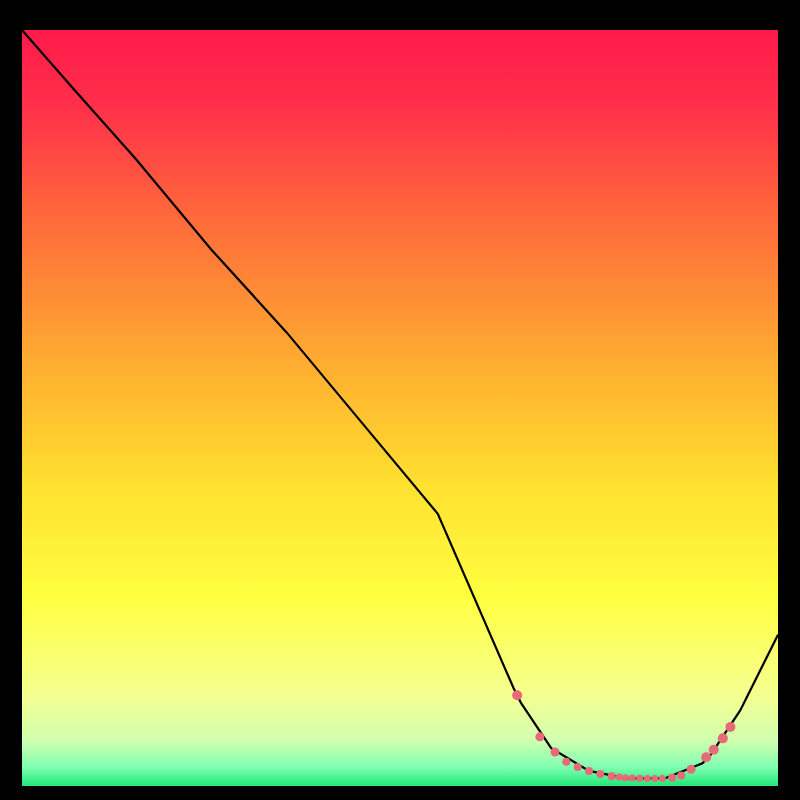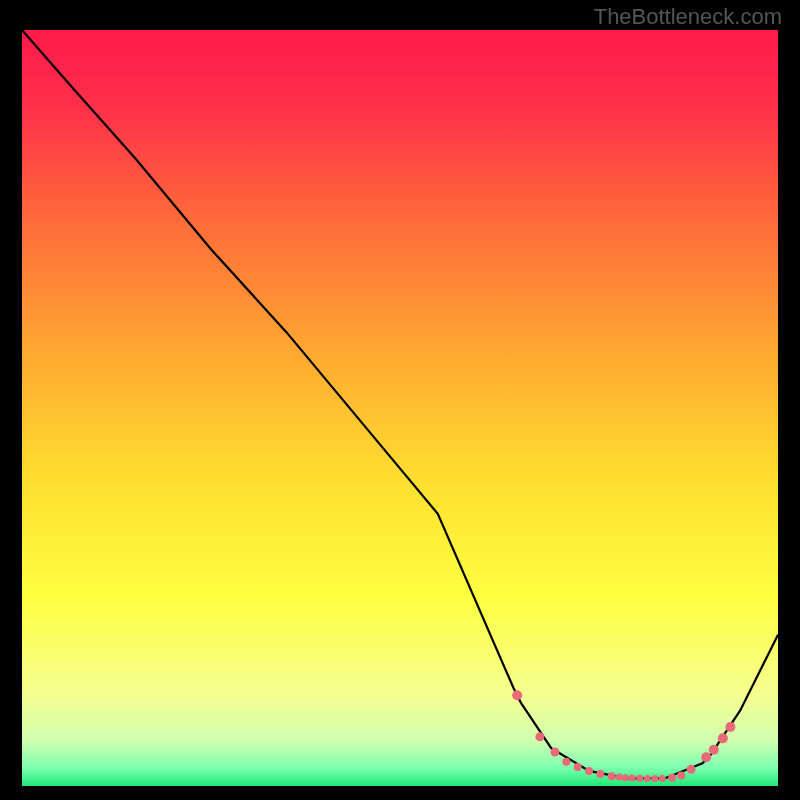--- a/index.html
+++ b/index.html
@@ -34,21 +34,20 @@
     height: 756px;
   }
   svg {
     display: block;
   }
 </style>
 </head>
 <body>
 
 <div class="outer">
-  <div class="watermark">TheBottleneck.com</div>
   <div class="plot-area">
     <svg id="chart-svg" width="756" height="756" viewBox="0 0 756 756">
         <defs>
           <linearGradient id="bg-grad" x1="0" y1="0" x2="0" y2="1">
             <stop offset="0%" stop-color="#ff1a4a"></stop>
             <stop offset="10%" stop-color="#ff2f4a"></stop>
             <stop offset="25%" stop-color="#ff6a3a"></stop>
             <stop offset="45%" stop-color="#ffb030"></stop>
             <stop offset="60%" stop-color="#ffe030"></stop>
             <stop offset="75%" stop-color="#ffff40"></stop>

